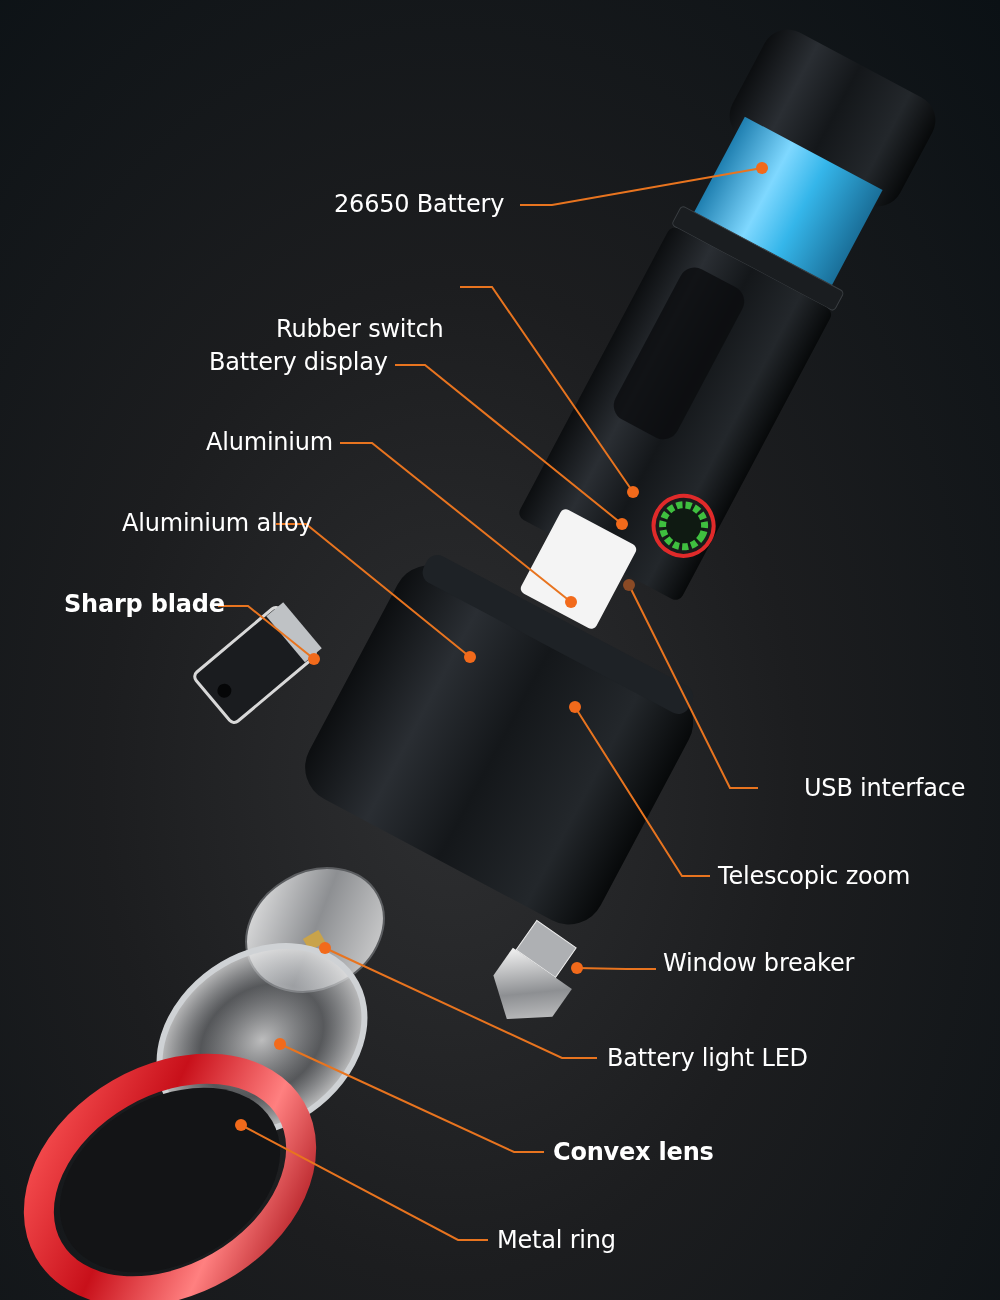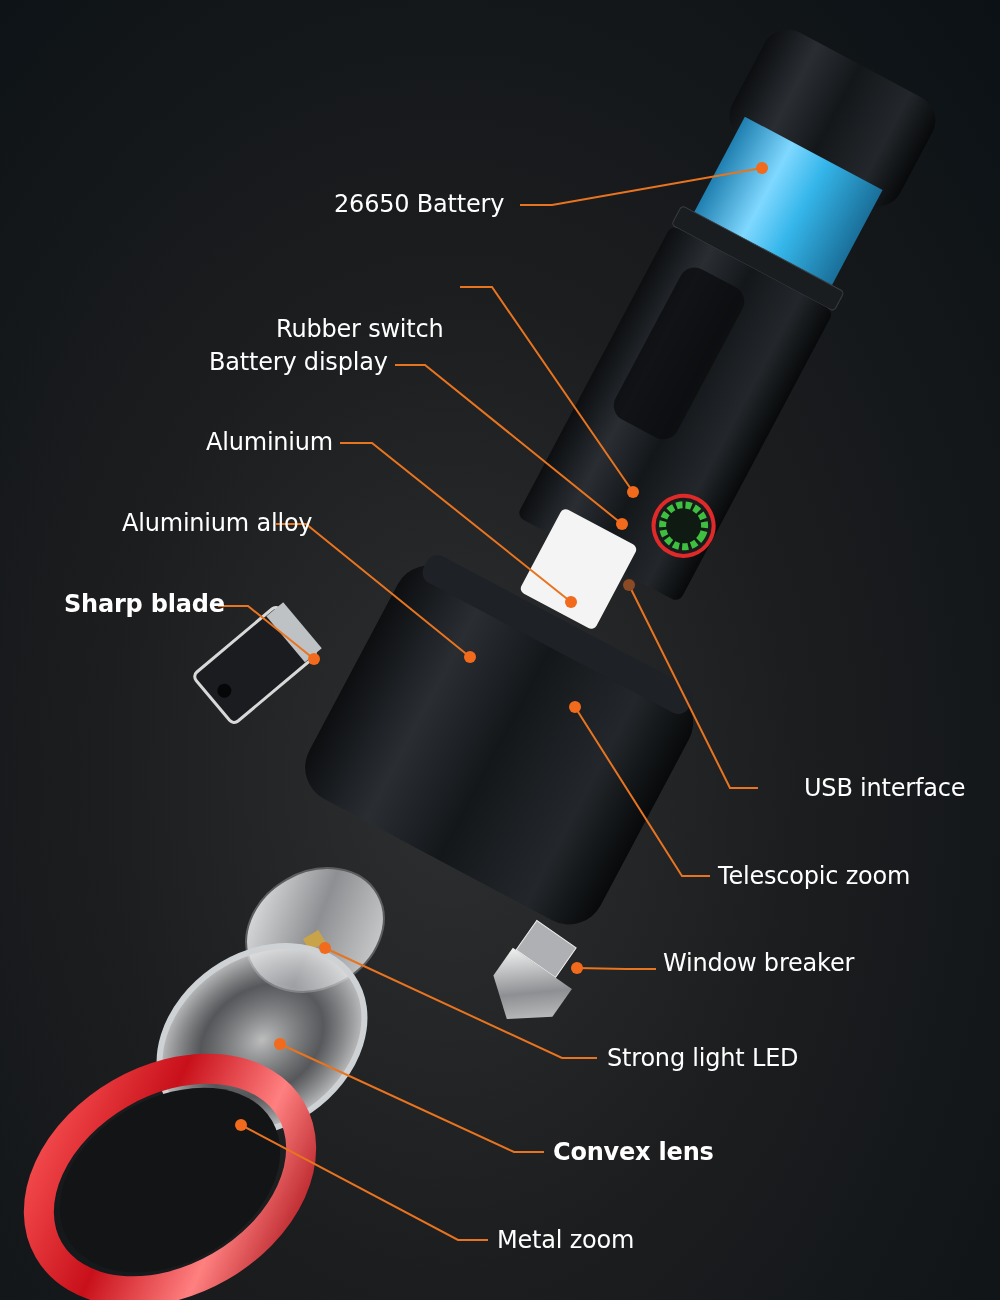--- a/index.html
+++ b/index.html
@@ -120,15 +120,15 @@
 
 <div class="label" style="left:334px;top:189px;">26650 Battery</div>
 <div class="label" style="left:276px;top:270px;margin-top:44px;">Rubber switch</div>
 <div class="label" style="left:209px;top:347px;">Battery display</div>
 <div class="label" style="left:206px;top:427px;">Aluminium</div>
 <div class="label" style="left:76px;top:508px;margin-left:46px;">Aluminium alloy</div>
 <div class="label" style="left:64px;top:589px;font-weight:bold;">Sharp blade</div>
 <div class="label" style="left:770px;top:773px;margin-left:34px;">USB interface</div>
 <div class="label" style="left:718px;top:861px;">Telescopic zoom</div>
 <div class="label" style="left:663px;top:948px;">Window breaker</div>
-<div class="label" style="left:607px;top:1043px;">Strong light LED</div>
+<div class="label" style="left:607px;top:1043px;">Battery light LED</div>
 <div class="label" style="left:553px;top:1137px;font-weight:bold;">Convex lens</div>
-<div class="label" style="left:497px;top:1225px;">Metal zoom</div>
+<div class="label" style="left:497px;top:1225px;">Metal ring</div>
 
 </body></html>

